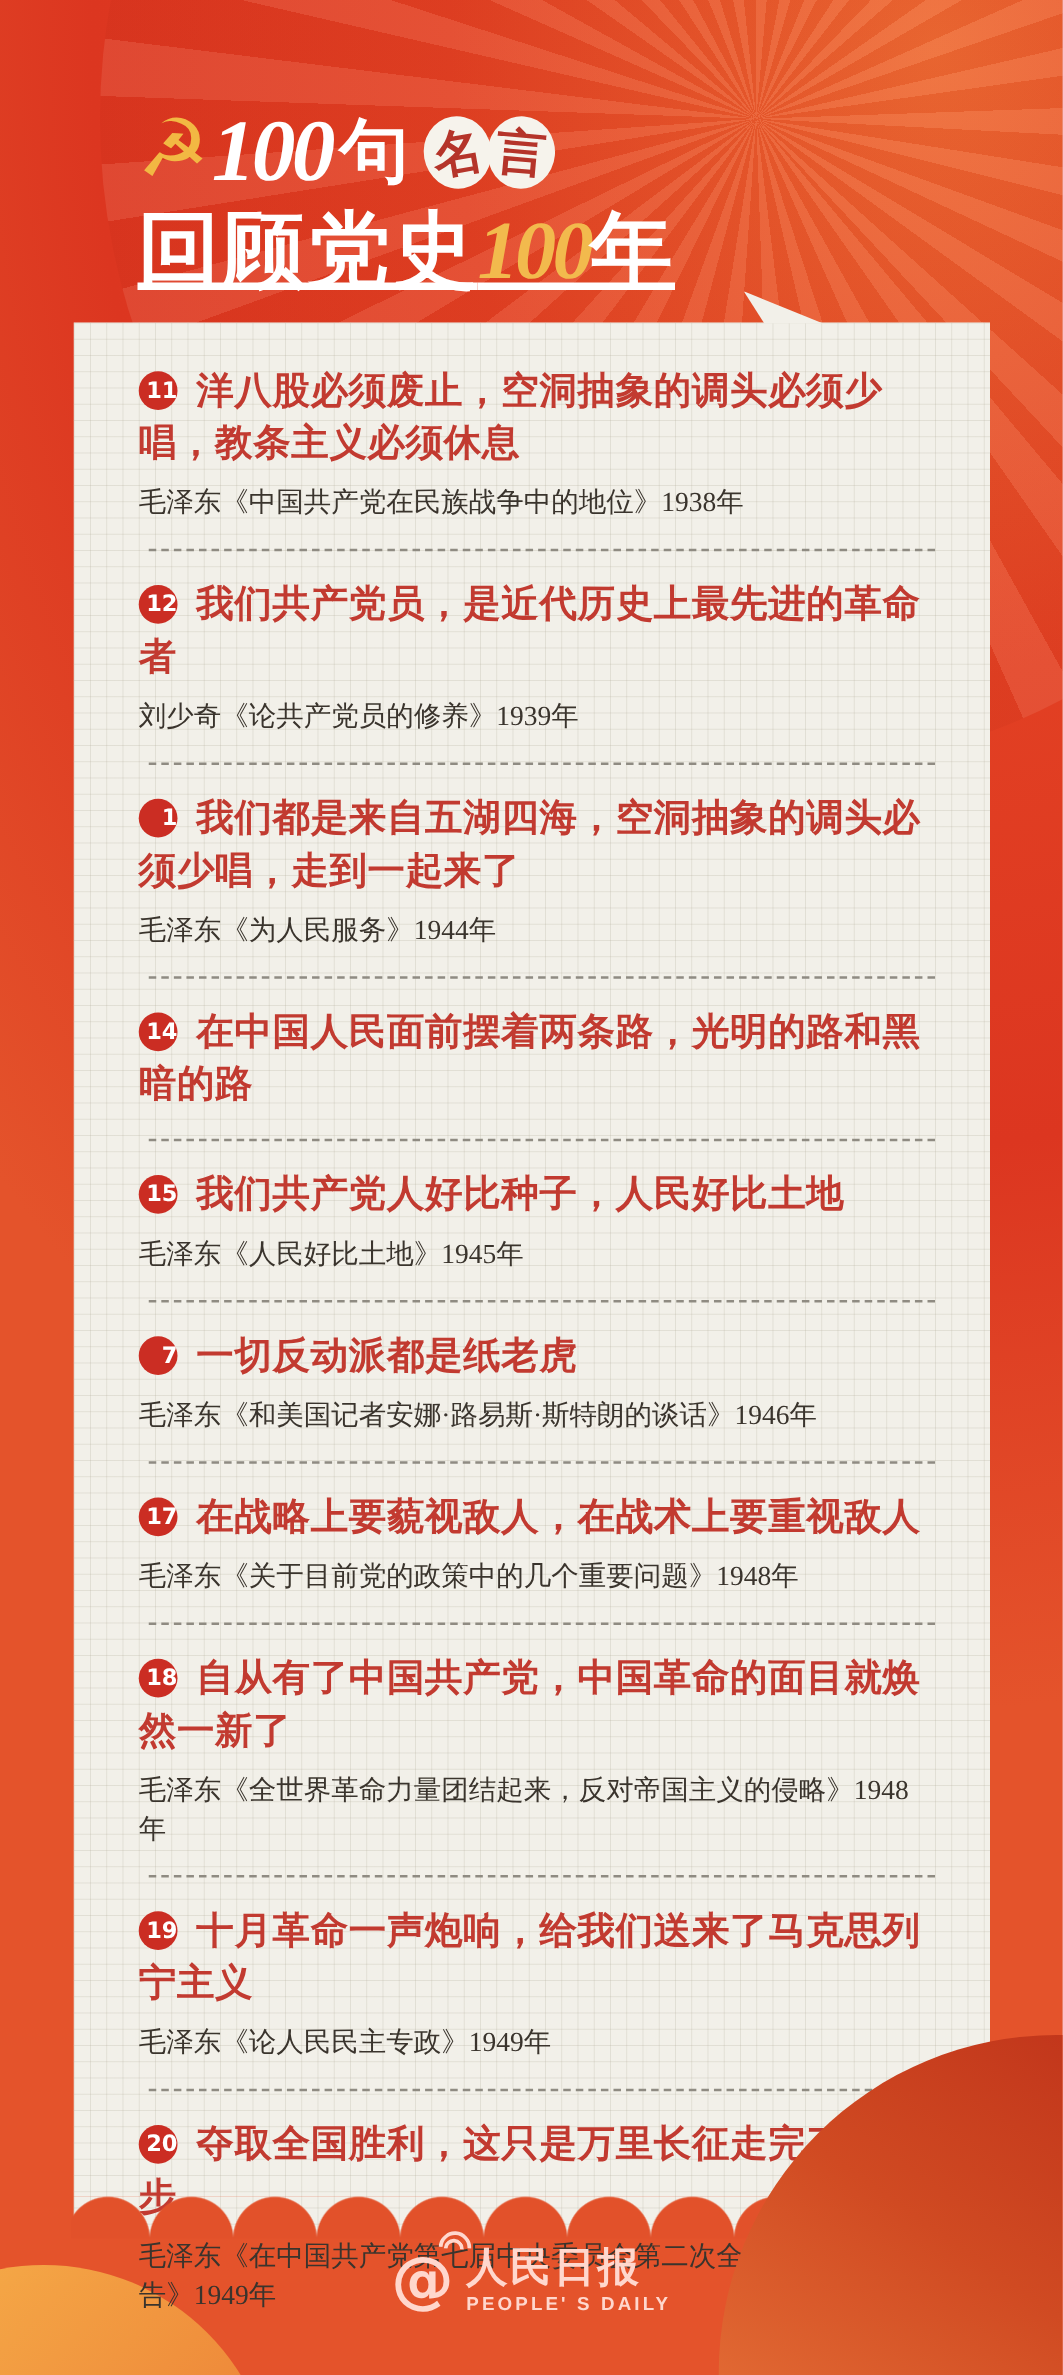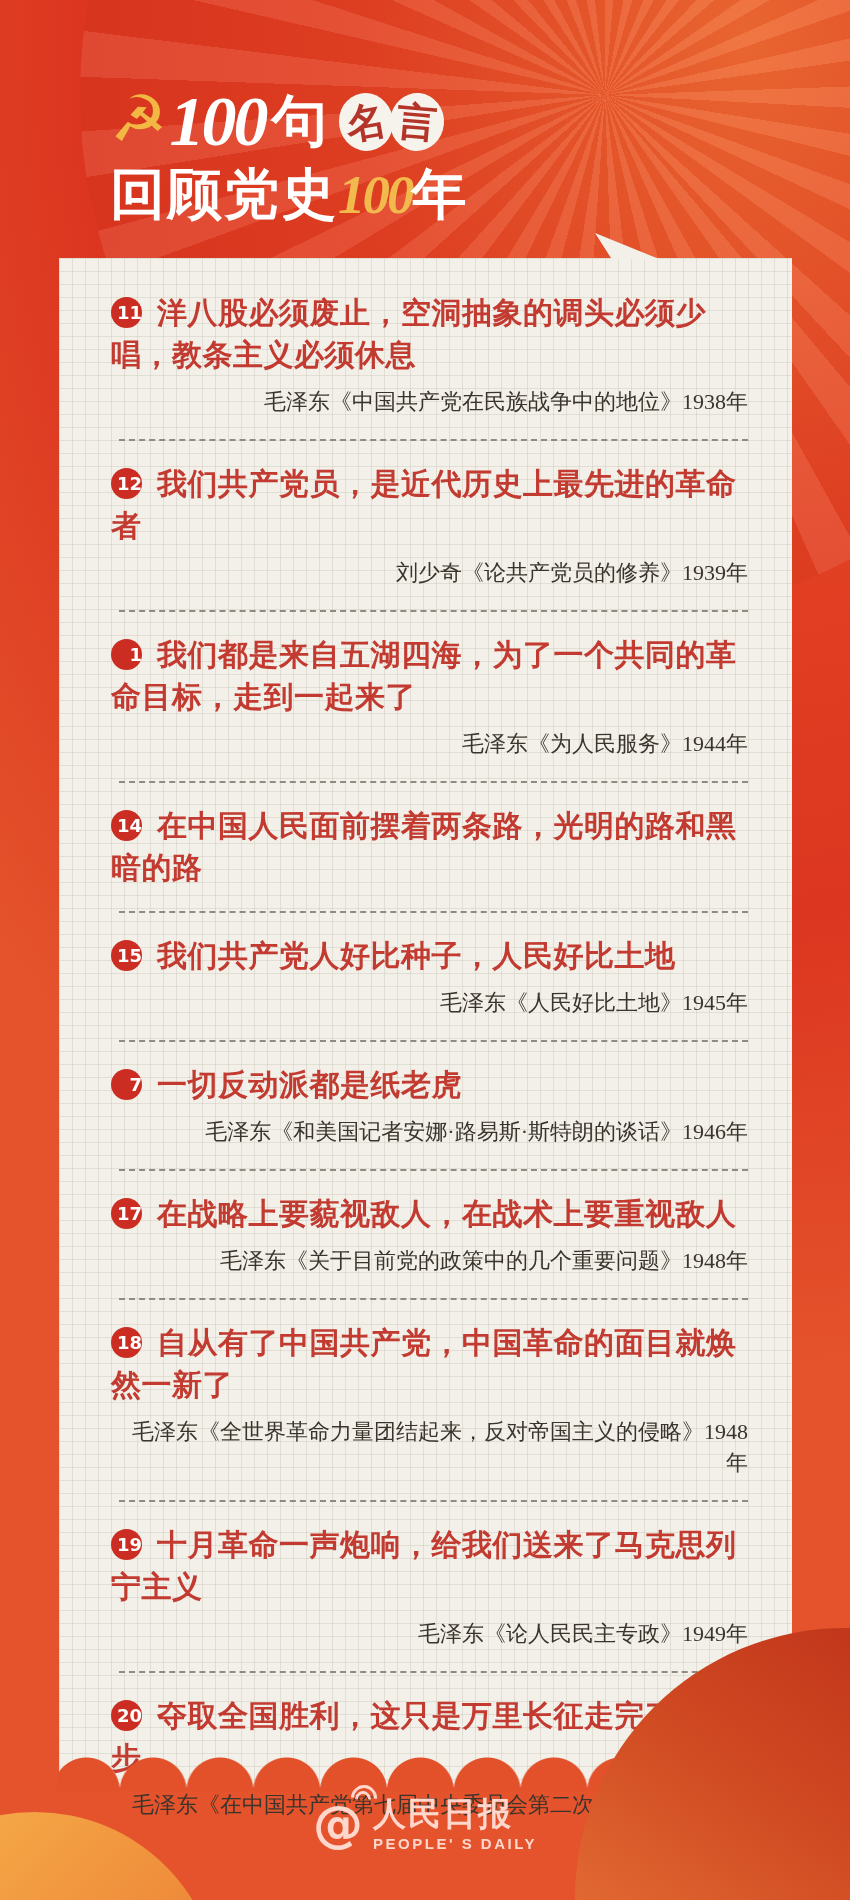--- a/index.html
+++ b/index.html
@@ -31,22 +31,22 @@
   .title-line1{display:flex;align-items:center;height:76px;}
   .emblem{font-size:64px;line-height:1;color:#f2b843;margin-right:2px;transform:translateY(-3px);}
   .t-num{font-family:"Liberation Serif","DejaVu Serif",serif;font-style:italic;font-weight:700;
          font-size:70px;letter-spacing:-3px;line-height:1;}
   .t-ju{font-size:56px;font-weight:700;margin-left:6px;font-family:"Liberation Serif","DejaVu Serif",serif;}
   .badge{display:inline-flex;align-items:center;justify-content:center;width:54px;height:58px;
          border-radius:50%;background:#f6f3ec;color:#b5342a;font-size:40px;font-weight:700;
          font-family:"Liberation Serif","DejaVu Serif",serif;}
   .badge.b1{transform:rotate(-10deg);margin-left:12px;}
   .badge.b2{transform:rotate(5deg);margin-left:-3px;}
-  .title-line2{margin-top:4px;font-size:55px;font-weight:700;line-height:1.12;letter-spacing:2px;
-               font-family:"Liberation Serif","DejaVu Serif",serif;white-space:nowrap;}
+  .title-line2{margin-top:4px;font-size:66px;font-weight:700;line-height:1.12;letter-spacing:2px;
+               font-family:"Liberation Serif","DejaVu Serif",serif;white-space:nowrap;text-decoration:underline;}
   .title-line2 .gold{font-style:italic;color:#f2ba4d;letter-spacing:-3px;font-weight:700;}
   
   .card{
     position:absolute;left:59px;top:258px;width:733px;height:1532px;z-index:2;
     background-color:#f2f0e9;
     background-image:
       linear-gradient(rgba(186,182,165,0.30) 1px, transparent 1px),
       linear-gradient(90deg, rgba(186,182,165,0.30) 1px, transparent 1px);
     background-size:13px 13px;
   }
@@ -60,21 +60,20 @@
     letter-spacing:0.5px;font-family:"Liberation Serif","DejaVu Serif",serif;
   }
   .num{
     display:inline-block;width:31px;height:31px;border-radius:50%;background:#cb2d23;color:#fff;
     font-size:18px;line-height:31px;text-align:right;margin-right:15px;vertical-align:4px;
     letter-spacing:0;font-family:"DejaVu Sans",sans-serif;font-weight:700;
   }
   .quote-source{
     font-size:22px;color:#3a342d;line-height:31px;margin:0;
     font-family:"Liberation Serif","DejaVu Serif",serif;
-    text-align:right;
   }
   .divider{border:none;border-top:2px dashed #8f8b82;margin:22px 0 22px 8px;height:0;}
   .quote-block:last-child .divider{display:none;}
   .scallop{
     position:absolute;left:-2px;right:-2px;bottom:-1px;height:34px;
     background-image:radial-gradient(circle at 50% 100%, #e2512a 0 33px, rgba(0,0,0,0) 34px);
     background-size:66.8px 34px;background-repeat:repeat-x;background-position:-4px 0;
   }
   
   .footer{position:absolute;top:1796px;left:0;width:100%;display:flex;justify-content:center;
@@ -117,21 +116,21 @@
     <div class="divider"></div>
   </div>
 
   <div class="quote-block">
     <p class="quote-text"><span class="num">12</span><span class="qbody">我们共产党员，是近代历史上最先进的革命者</span></p>
     <p class="quote-source">刘少奇《论共产党员的修养》1939年</p>
     <div class="divider"></div>
   </div>
 
   <div class="quote-block">
-    <p class="quote-text"><span class="num">1</span><span class="qbody">我们都是来自五湖四海，为了一个共同的革命目标，走到一起来了</span></p>
+    <p class="quote-text"><span class="num">1</span><span class="qbody">我们都是来自五湖四海，空洞抽象的调头必须少唱，走到一起来了</span></p>
     <p class="quote-source">毛泽东《为人民服务》1944年</p>
     <div class="divider"></div>
   </div>
 
   <div class="quote-block">
     <p class="quote-text"><span class="num">14</span><span class="qbody">在中国人民面前摆着两条路，光明的路和黑暗的路</span></p>
     <div class="divider"></div>
   </div>
 
   <div class="quote-block">

